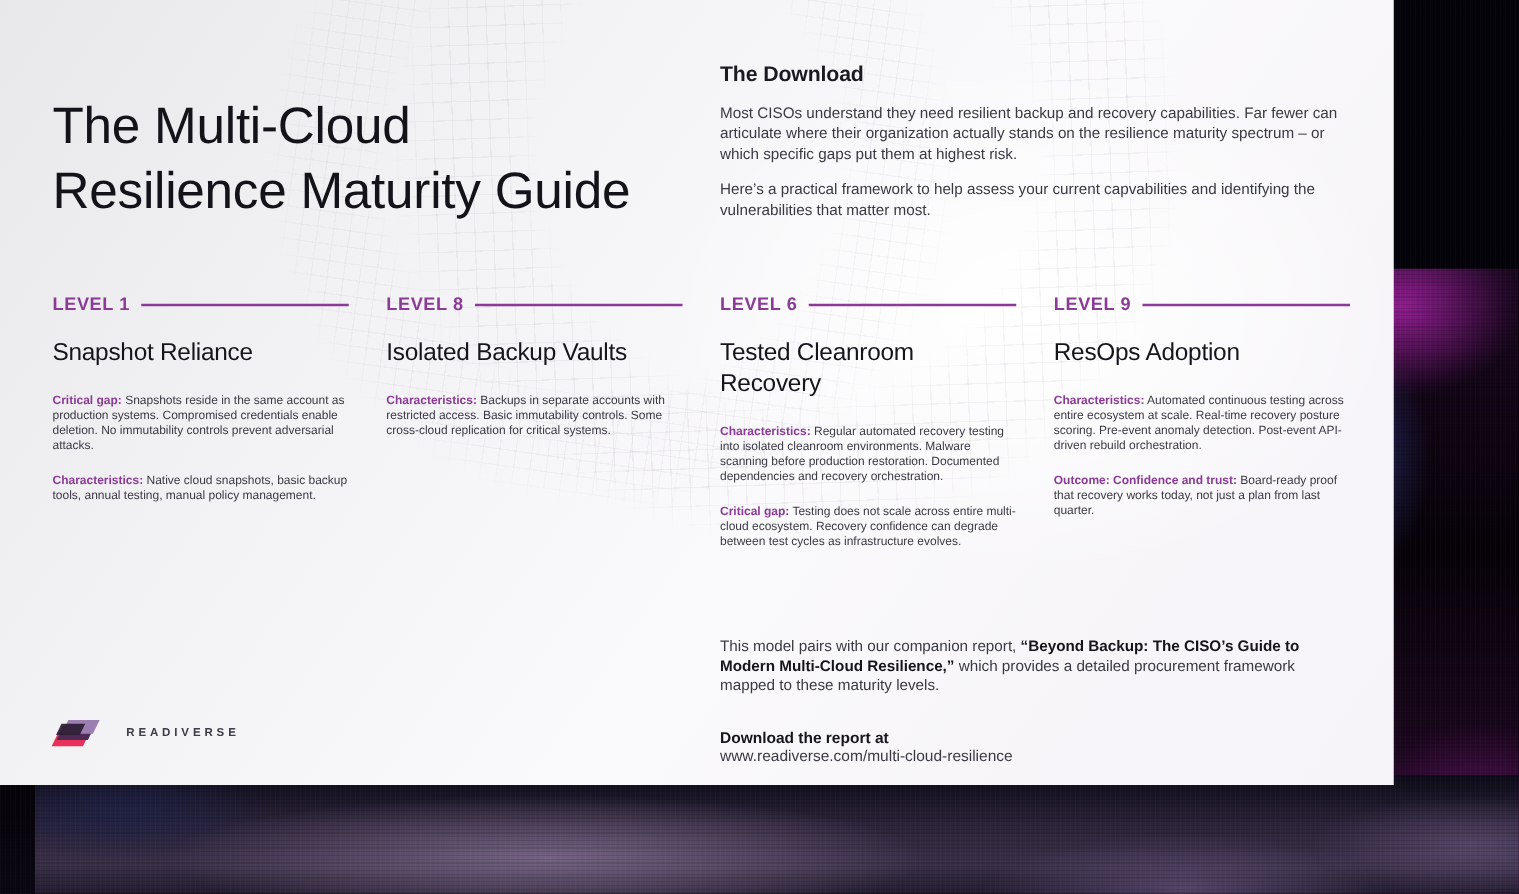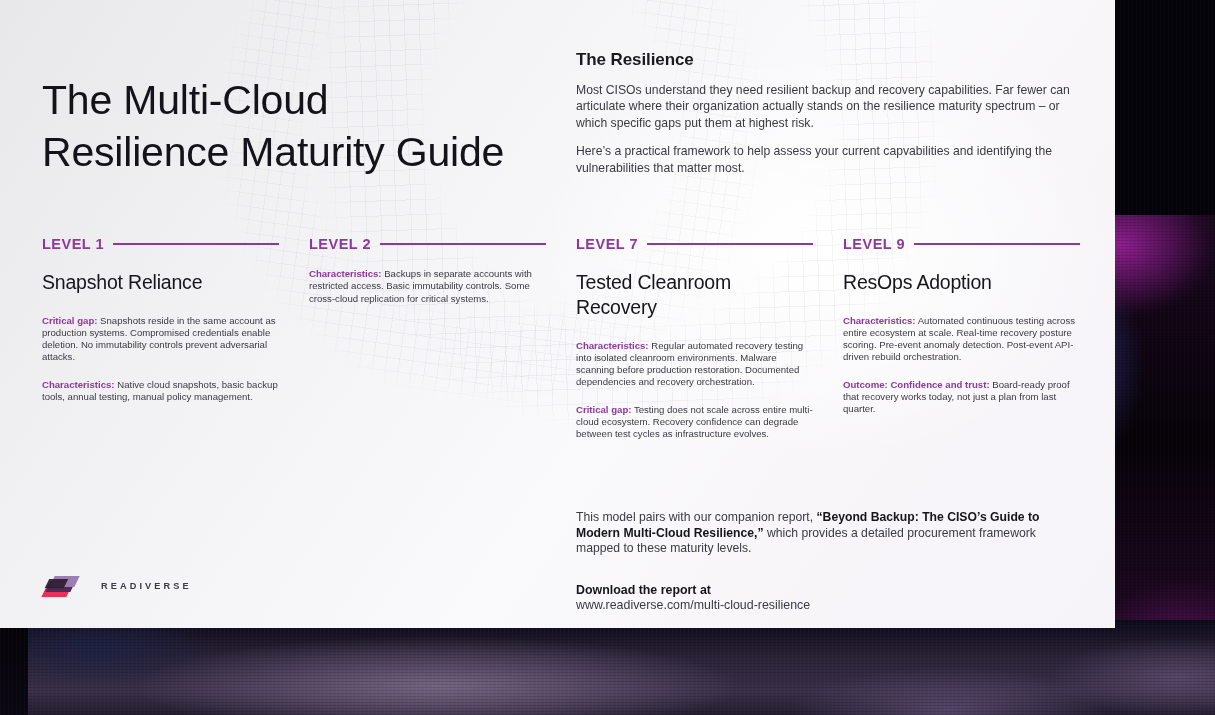--- a/index.html
+++ b/index.html
@@ -191,21 +191,21 @@
 <div id="card">
   <div id="mesh"></div>
   <div id="mesh2"></div>
 
   <div class="content">
 
     <h1 id="page-title">The Multi-Cloud
 Resilience Maturity Guide</h1>
 
     <section id="challenge">
-      <h2>The Resilience</h2>
+      <h2>The Download</h2>
       <p>Most CISOs understand they need resilient backup and recovery capabilities. Far fewer can articulate where their organization actually stands on the resilience maturity spectrum – or which specific gaps put them at highest risk.</p>
       <p>Here’s a practical framework to help assess your current capvabilities and identifying the vulnerabilities that matter most.</p>
     </section>
 
     <section class="level-col c1">
       <div class="level-head">
         <span class="lbl">LEVEL 1</span>
         <span class="rule"></span>
       </div>
       <h3 class="level-name">Snapshot Reliance</h3>
@@ -214,33 +214,34 @@
           <span class="tag">Critical gap:</span><span> Snapshots reside in the same account as production systems. Compromised credentials enable deletion. No immutability controls prevent adversarial attacks.</span>
         </p>
         <p>
           <span class="tag">Characteristics:</span><span> Native cloud snapshots, basic backup tools, annual testing, manual policy management.</span>
         </p>
       </div>
     </section>
 
     <section class="level-col c2">
       <div class="level-head">
-        <span class="lbl">LEVEL 2</span>
-        <span class="rule"></span>
-      </div>
+        <span class="lbl">LEVEL 8</span>
+        <span class="rule"></span>
+      </div>
+      <h3 class="level-name">Isolated Backup Vaults</h3>
       <div class="level-body">
         <p>
           <span class="tag">Characteristics:</span><span> Backups in separate accounts with restricted access. Basic immutability controls. Some cross-cloud replication for critical systems.</span>
         </p>
       </div>
     </section>
 
     <section class="level-col c3">
       <div class="level-head">
-        <span class="lbl">LEVEL 7</span>
+        <span class="lbl">LEVEL 6</span>
         <span class="rule"></span>
       </div>
       <h3 class="level-name">Tested Cleanroom Recovery</h3>
       <div class="level-body">
         <p>
           <span class="tag">Characteristics:</span><span> Regular automated recovery testing into isolated cleanroom environments. Malware scanning before production restoration. Documented dependencies and recovery orchestration.</span>
         </p>
         <p>
           <span class="tag">Critical gap:</span><span> Testing does not scale across entire multi-cloud ecosystem. Recovery confidence can degrade between test cycles as infrastructure evolves.</span>
         </p>

